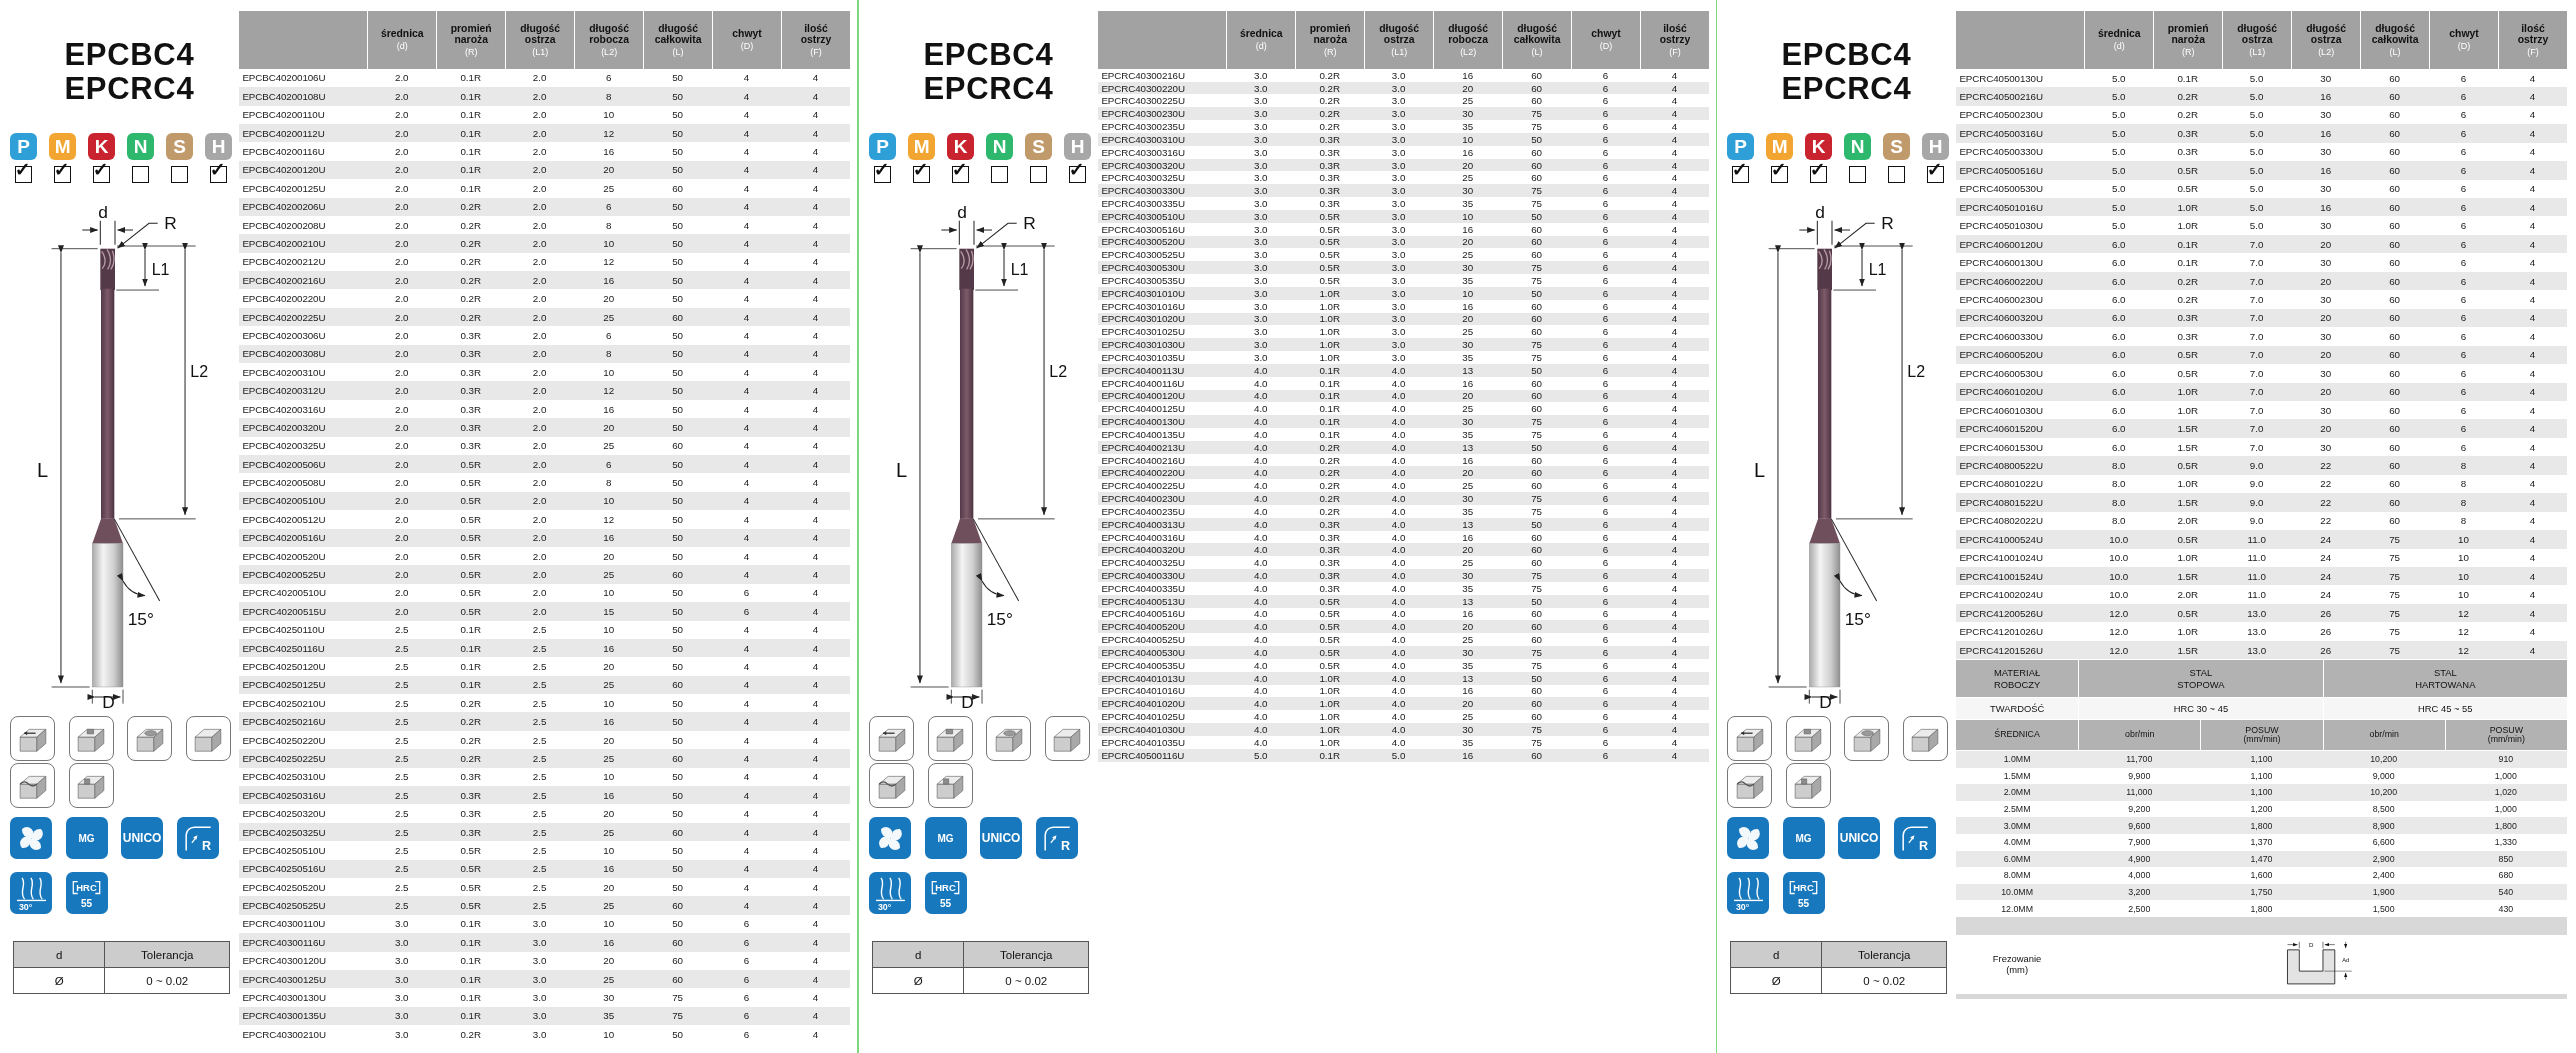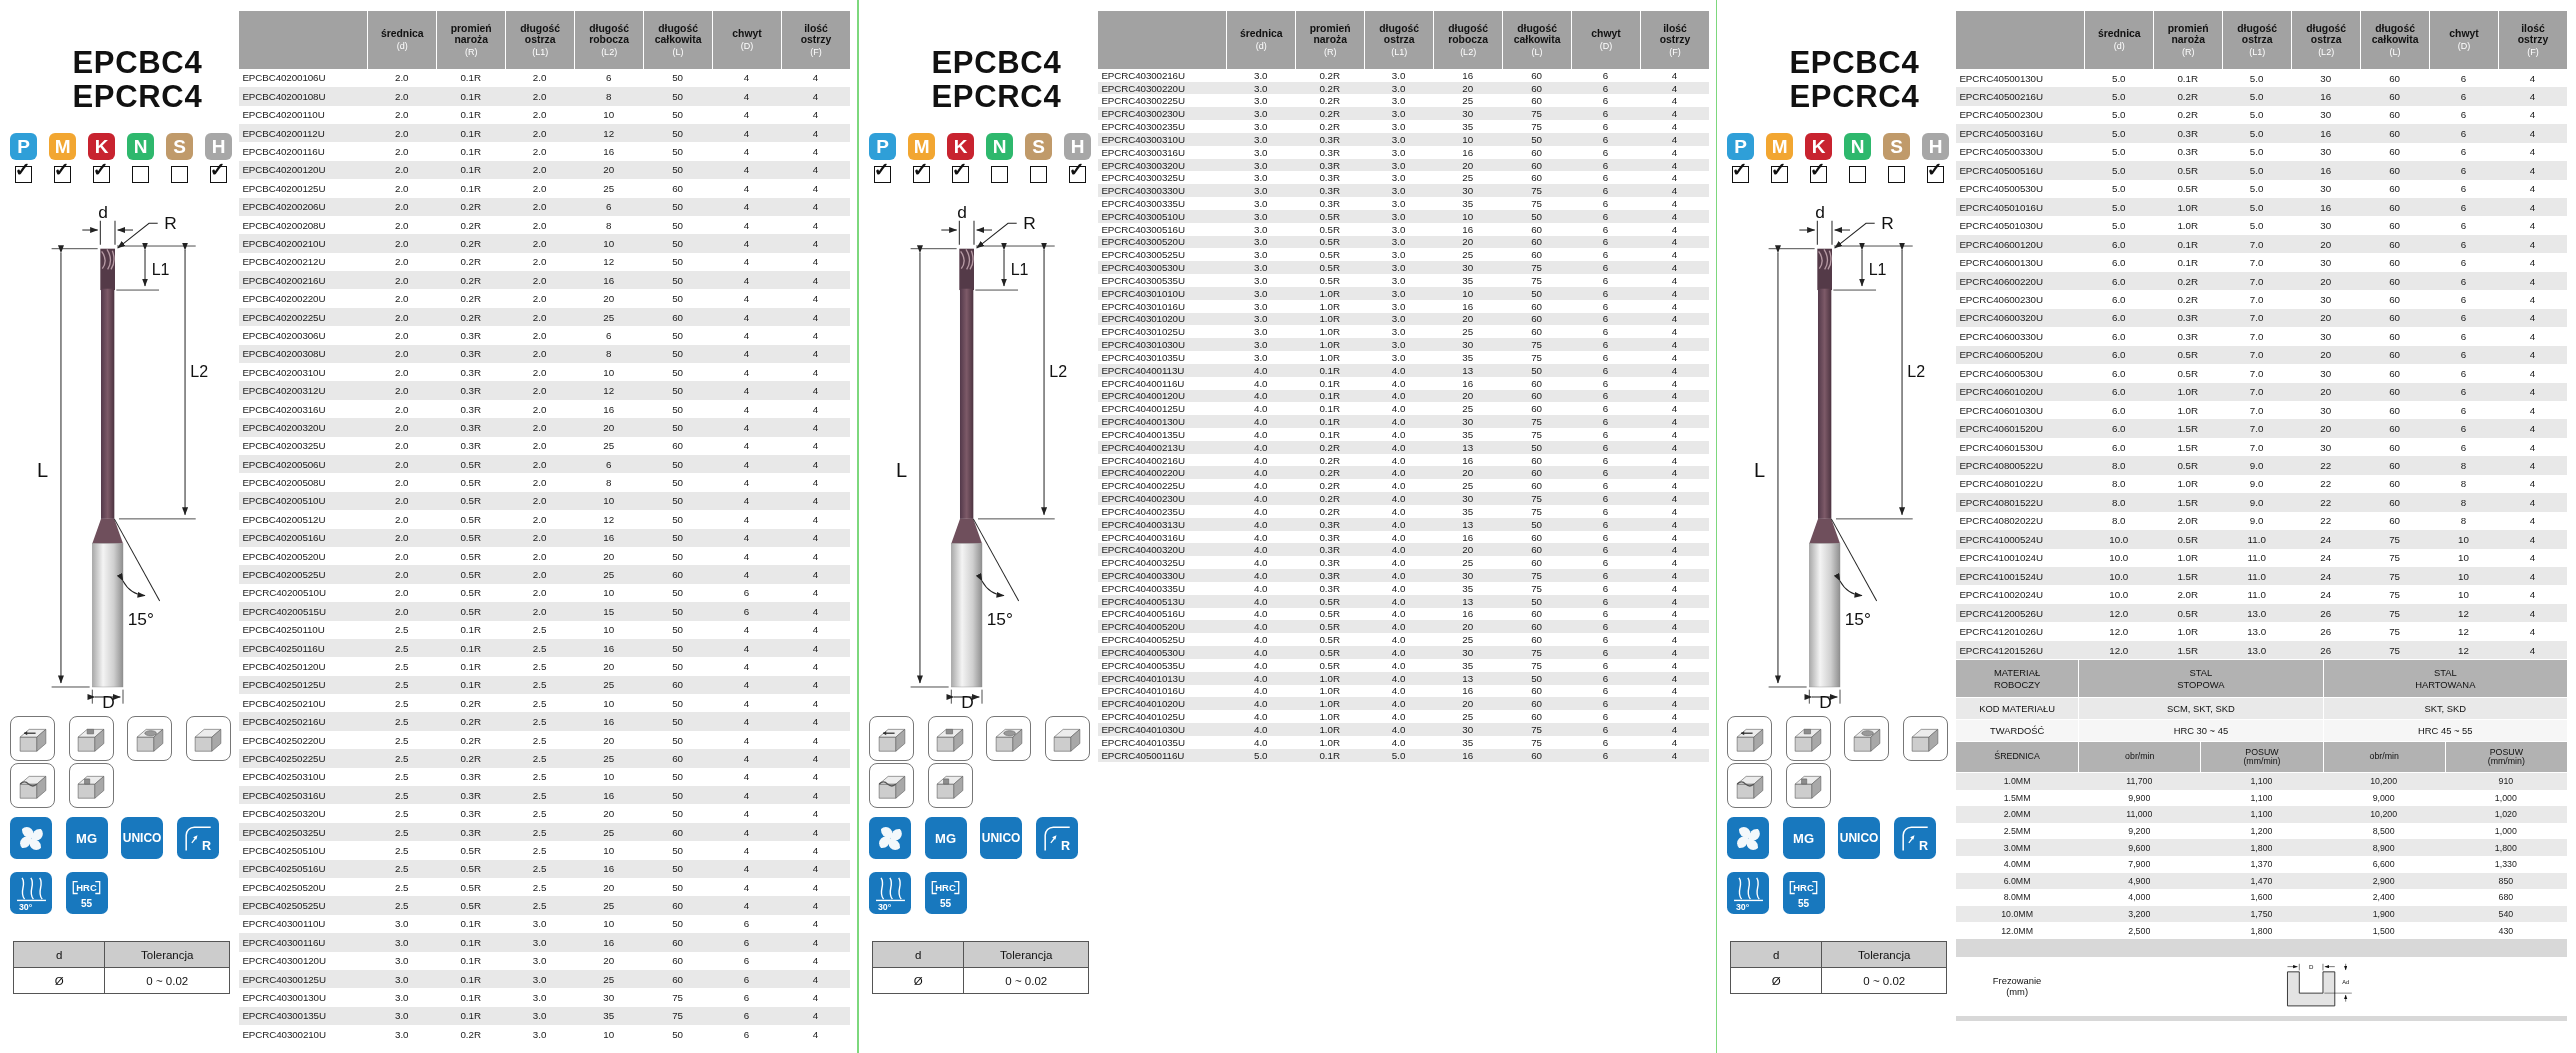--- a/index.html
+++ b/index.html
@@ -1,33 +1,33 @@
 <!DOCTYPE html>
 <html style="font-size:10.8px"><head>
 <meta charset="utf-8">
 <style>
   html,body{margin:0;padding:0;background:#fff;font-family:"Liberation Sans",sans-serif;}
   #page{position:relative;width:2576px;height:1053px;background:#fff;overflow:hidden;}
   .panel{position:absolute;top:0;width:859px;height:1053px;box-sizing:border-box;border-right:2px solid #7dd87d;background:#fff;}
   .panel.last{border-right:none;}
   
   .leftcol{position:absolute;left:5.4px;top:0;width:232px;height:1053px;}
-  .title{position:absolute;left:0;top:30px;width:232px;text-align:center;font-weight:bold;font-size:31px;line-height:34px;color:#111;letter-spacing:0.7px;margin:16px;}
+  .title{position:absolute;left:0;top:30px;width:232px;text-align:center;font-weight:bold;font-size:31px;line-height:34px;color:#111;letter-spacing:0.7px;margin:8px;}
   .chips{position:absolute;left:4.7px;top:133px;width:222px;display:flex;justify-content:space-between;}
   .chip{width:27px;height:27px;border-radius:6px;display:flex;align-items:center;justify-content:center;color:#fff;font-weight:bold;font-size:19px;}
   .checks{position:absolute;left:4.7px;top:166px;width:222px;display:flex;justify-content:space-between;}
   .checkwrap{width:27px;display:flex;justify-content:center;}
   .checkbox{position:relative;width:15px;height:15px;border:1.7px solid #111;background:#fff;}
   .checkbox .tick{position:absolute;left:-1.3px;top:-9.4px;font-size:19px;font-weight:bold;color:#111;display:none;}
   .checkbox.checked .tick{display:block;}
   .drawing{position:absolute;left:15px;top:202px;width:202px;height:507px;}
   .iconrow{position:absolute;left:4.7px;display:flex;gap:13.5px;}
   .appicon{width:43px;height:43px;border:1.3px solid #777;border-radius:8px;background:#fff;display:flex;align-items:center;justify-content:center;}
   .blueicon{width:42px;height:42px;border-radius:6.7px;background:#1878be;display:flex;align-items:center;justify-content:center;color:#fff;font-weight:bold;}
-  .blueicon .txt{font-size:13px;font-weight:bold;color:#fff;}
+  .blueicon .txt{font-size:10px;font-weight:bold;color:#fff;}
   .blueicon .txt.small{font-size:12px;}
   .tol{position:absolute;left:8px;top:941px;width:217px;border:1.3px solid #444;border-collapse:collapse;}
   .tol td{border:1px solid #555;text-align:center;font-size:11.5px;color:#111;height:23px;}
   .tol .th{background:#ccc;}
   .tol td:first-child{width:42%;}
   
   .dtable{position:absolute;left:239px;top:10.8px;width:611px;}
   .thead{display:grid;grid-template-columns:21% repeat(7,1fr);height:58px;}
   .hcell{background:#a2a2a2;display:flex;flex-direction:column;align-items:center;justify-content:center;border-left:1.3px solid #fff;}
   .hcell:first-child{border-left:none;}
@@ -2228,25 +2228,20 @@
     </div>
     <div class="extra">
         <div class="xrow mathead">
           <div class="xcell">MATERIAŁ
 ROBOCZY</div>
           <div class="xcell">STAL
 STOPOWA</div>
           <div class="xcell">STAL
 HARTOWANA</div>
         </div>
-        <div class="xrow c3 kod">
-          <div class="xcell">KOD MATERIAŁU</div>
-          <div class="xcell">SCM, SKT, SKD</div>
-          <div class="xcell">SKT, SKD</div>
-        </div>
         <div class="xrow c3 tw">
           <div class="xcell">TWARDOŚĆ</div>
           <div class="xcell">HRC 30 ~ 45</div>
           <div class="xcell">HRC 45 ~ 55</div>
         </div>
         <div class="xrow c5 sphead">
           <div class="xcell">ŚREDNICA</div>
           <div class="xcell">obr/min</div>
           <div class="xcell">POSUW
 (mm/min)</div>

